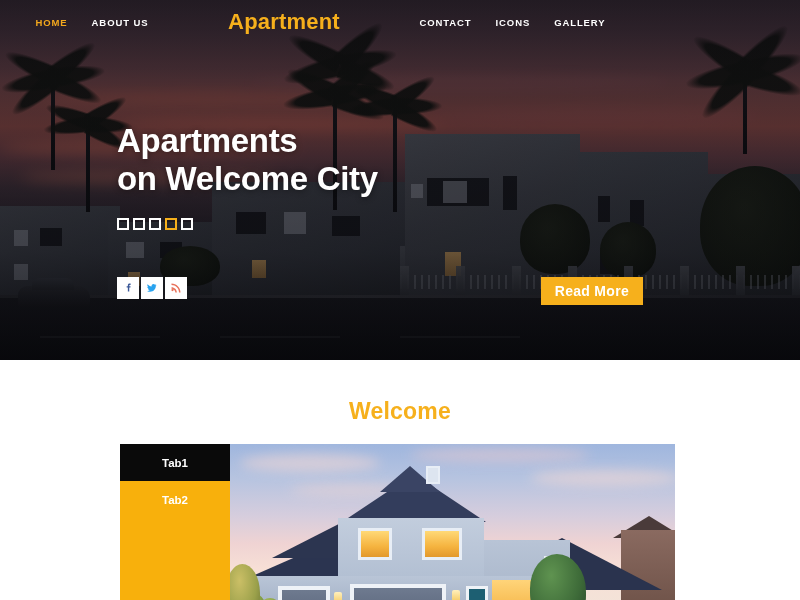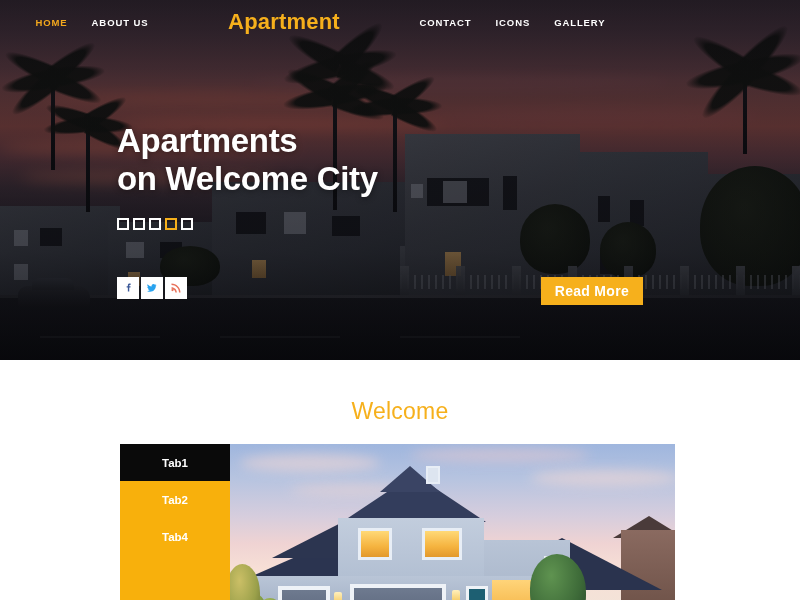--- a/index.html
+++ b/index.html
@@ -294,21 +294,21 @@
   .welcome-section {
     position: relative;
     width: 800px;
     background: #ffffff;
     padding-top: 38px;
   }
   .welcome-title {
     text-align: center;
     color: #f6b01c;
     font-size: 23px;
-    font-weight: normal;
+    font-weight: bold;
     letter-spacing: .2px;
   }
 
   
   .tabs-wrap {
     position: absolute;
     left: 120px; top: 444px;
     width: 555px;
     height: 160px;
     display: flex;
@@ -655,21 +655,20 @@
   </section>
 
   <section class="welcome-section">
     <h2 class="welcome-title">Welcome</h2>
   </section>
 
   <div class="tabs-wrap">
     <div class="tab-list">
       <div class="tab-item active">Tab1</div>
       <div class="tab-item">Tab2</div>
-      <div class="tab-item">Tab4</div>
     </div>
 
     <div class="tab-panel">
       <div class="house-sky"></div>
       <div class="cloud c1"></div>
       <div class="cloud c2"></div>
       <div class="cloud c3"></div>
       <div class="cloud c4"></div>
 
       <div class="neighbor-roof"></div>

